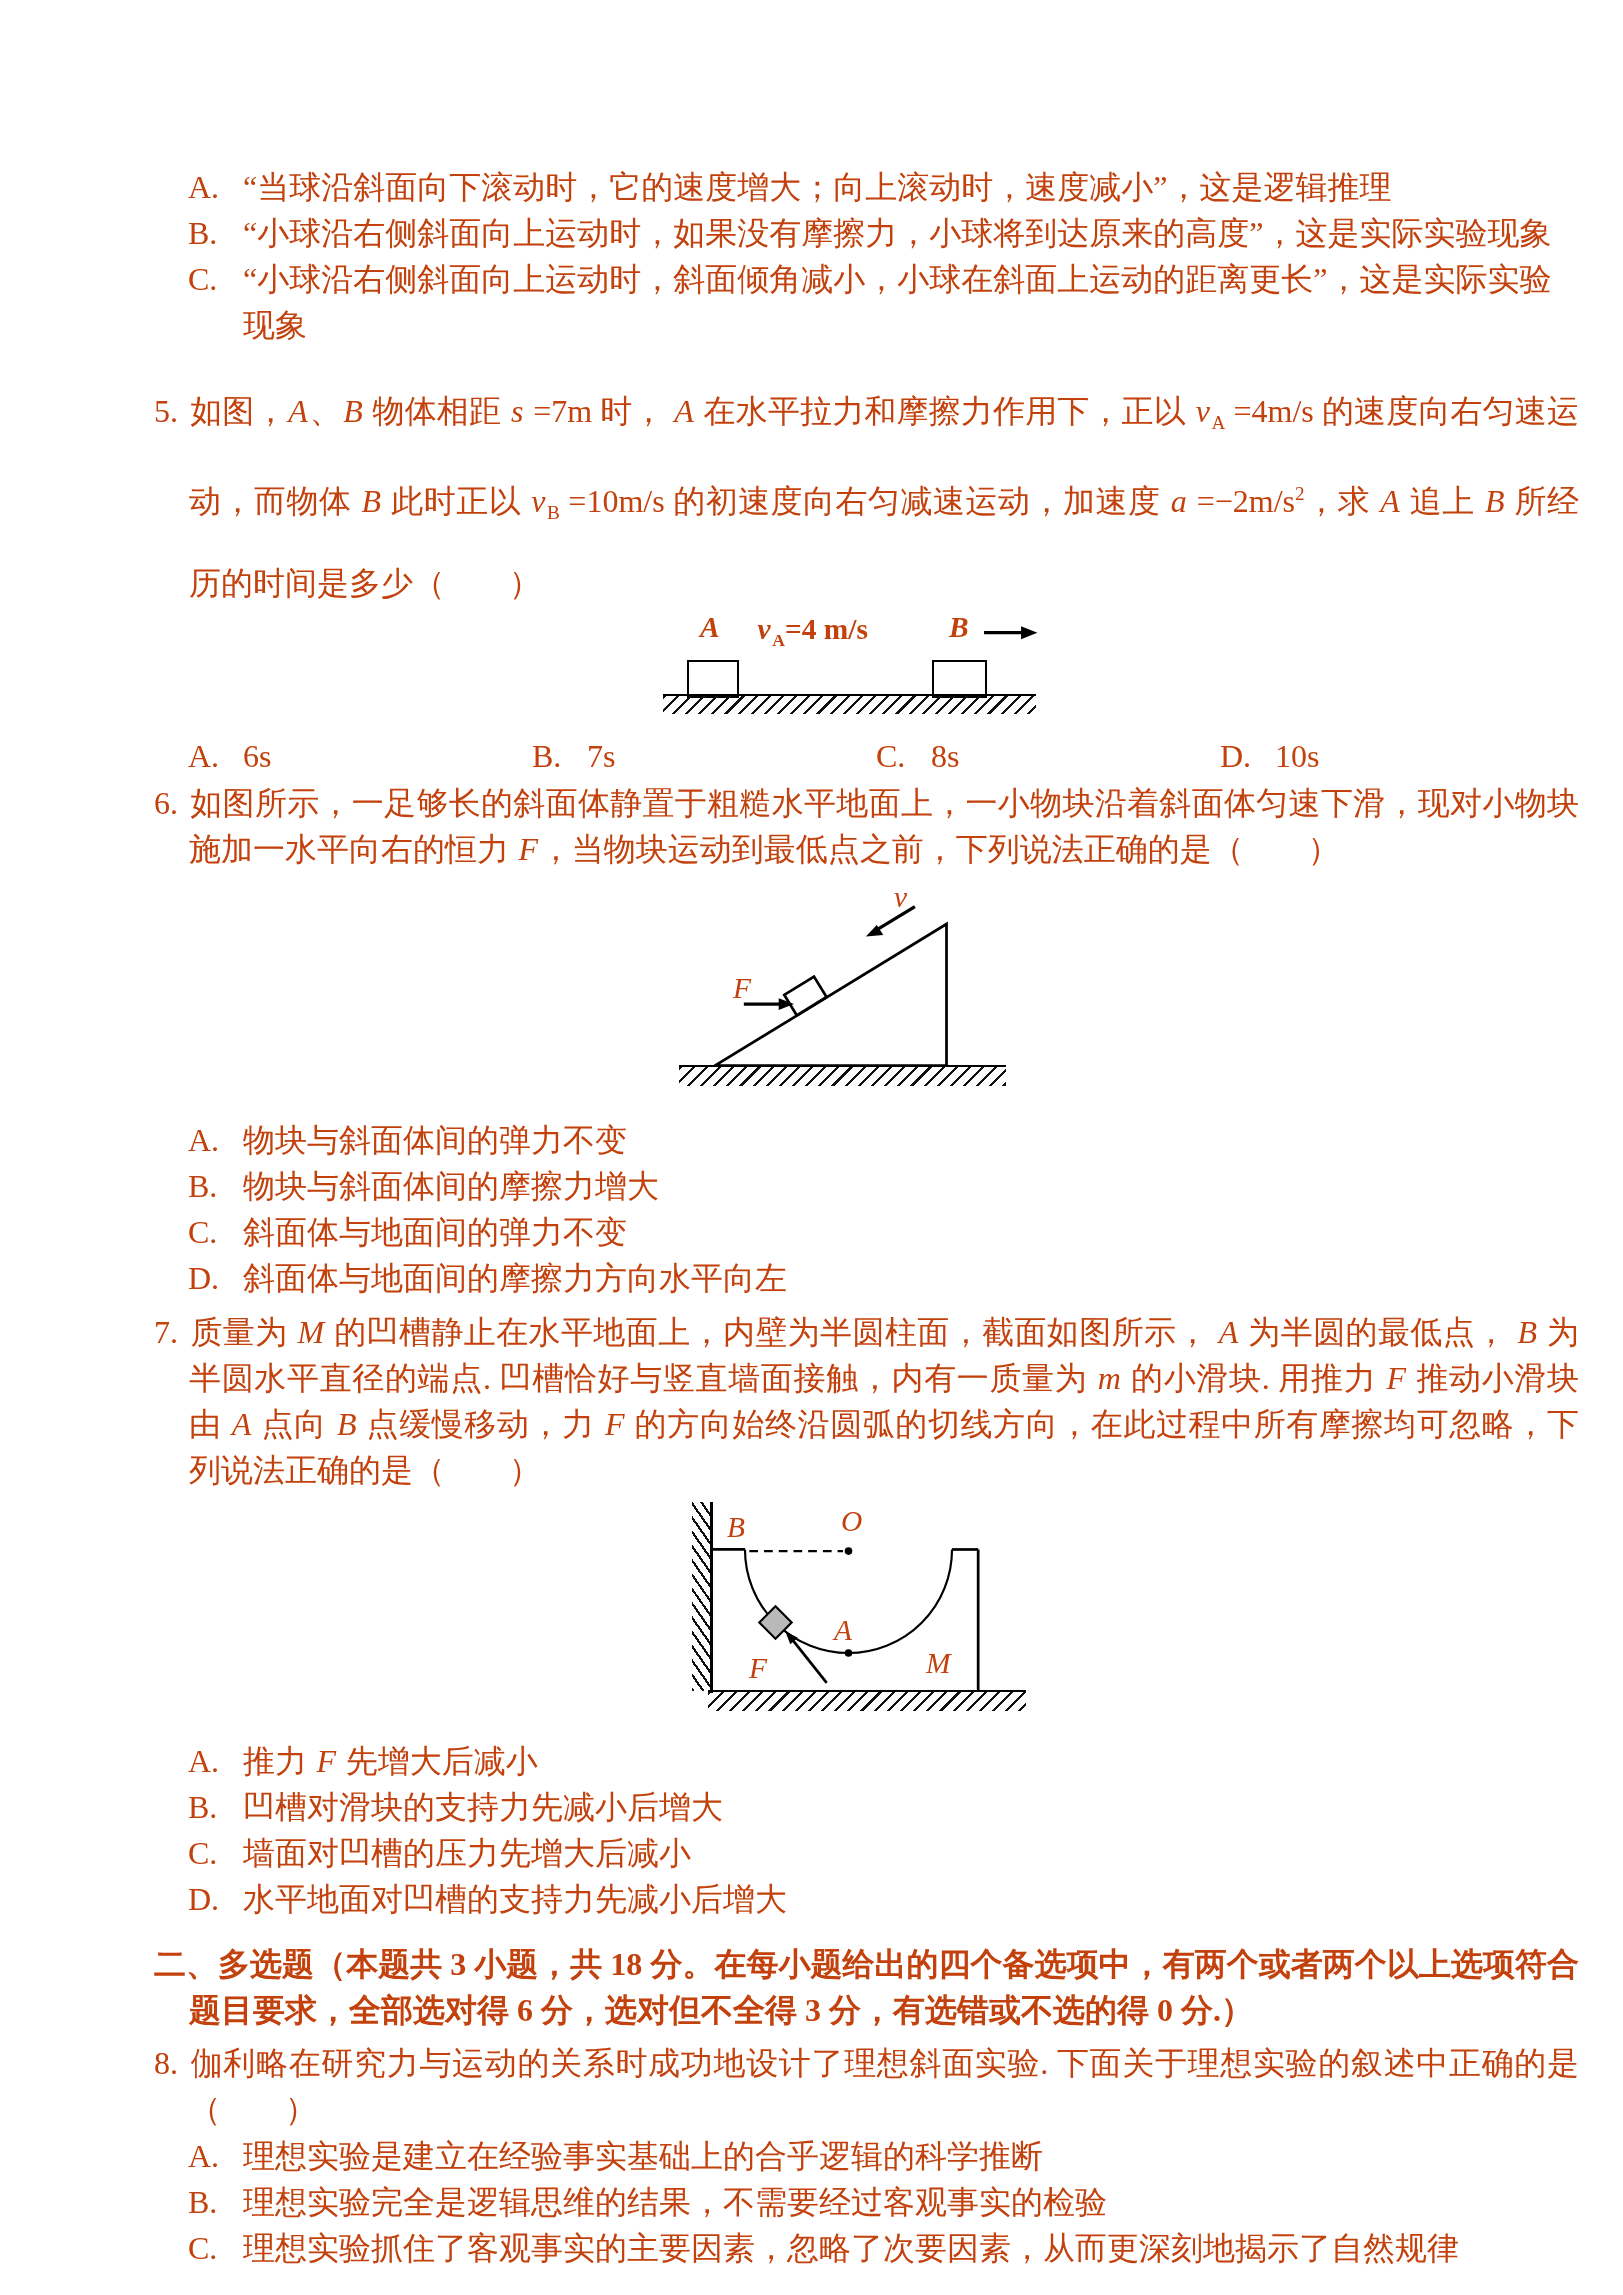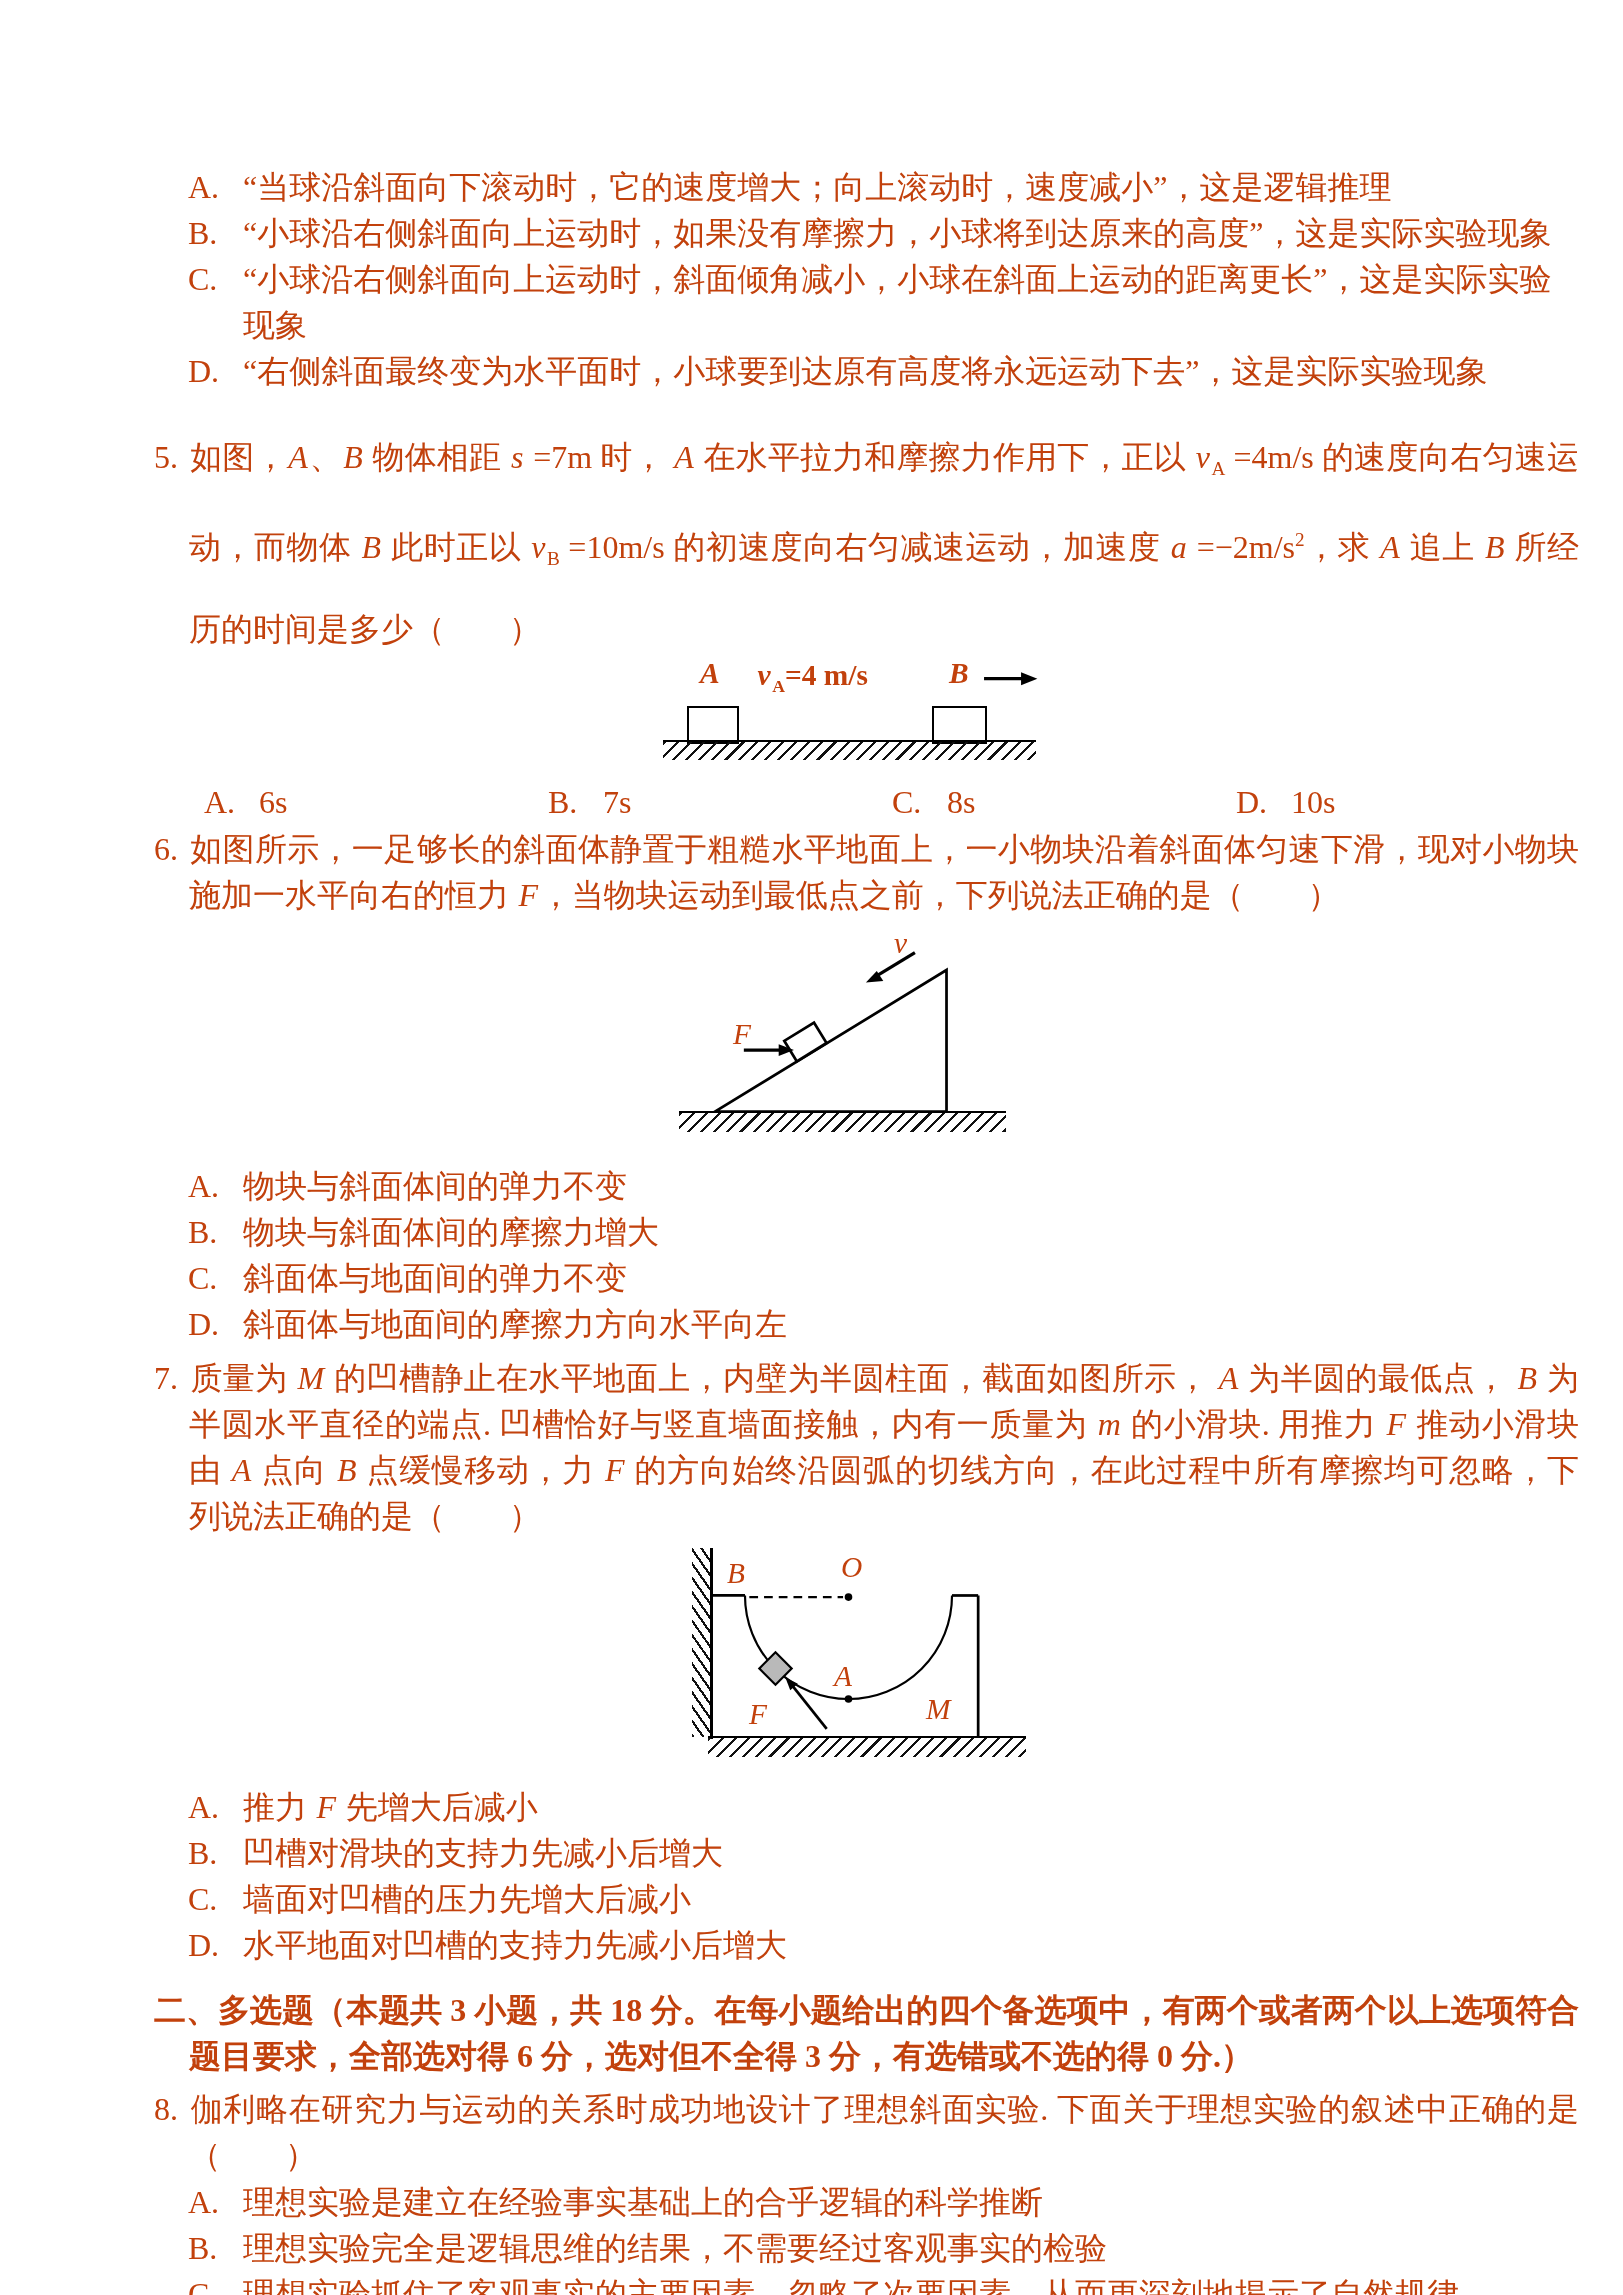--- a/index.html
+++ b/index.html
@@ -14,21 +14,21 @@
   .q-para{padding-left:35px;text-indent:-35px;line-height:46px;text-align:justify;}
   .q-num{margin-right:12px;}
   .q-num.wide{margin-right:0;}
   .lh-math{line-height:71px;}
   .bold{font-weight:bold;}
   
   .opt-block{line-height:46px;}
   .opt-line{padding-left:90px;text-indent:-55px;}
   .opt-label{display:inline-block;width:55px;text-indent:0;}
   
-  .opts-row{display:flex;padding-left:35px;line-height:46px;margin-top:4.4px;justify-content:flex-end;}
+  .opts-row{display:flex;padding-left:35px;line-height:46px;margin-top:4.4px;}
   .opts-row .cell{width:344px;}
   
   .figure{position:relative;}
   .fig5{width:382px;height:117px;margin:-8.7px 0 0 504px;}
   .fig6{width:360px;height:237px;margin:3.3px 0 0 510px;}
   .fig7{width:371px;height:237px;margin:2.2px 0 0 510px;}
   .figure svg{position:absolute;left:0;top:0;}
   .ground{position:absolute;border-top:2.7px solid #000;
           background:repeating-linear-gradient(135deg,#111 0 2.2px,transparent 2.2px 9.3px);}
   .fig5 .ground{left:5.5px;width:373px;top:82px;height:18.5px;}
@@ -53,21 +53,20 @@
 </head>
 <body>
 
 <div class="page">
   <div class="content">
 
     <section class="opt-block">
       <div class="opt-line"><span class="opt-label">A.</span><span>“当球沿斜面向下滚动时，它的速度增大；向上滚动时，速度减小”，这是逻辑推理</span></div>
       <div class="opt-line"><span class="opt-label">B.</span><span>“小球沿右侧斜面向上运动时，如果没有摩擦力，小球将到达原来的高度”，这是实际实验现象</span></div>
       <div class="opt-line"><span class="opt-label">C.</span><span>“小球沿右侧斜面向上运动时，斜面倾角减小，小球在斜面上运动的距离更长”，这是实际实验现象</span></div>
-      <div class="opt-line"><span class="opt-label">D.</span><span>“右侧斜面最终变为水平面时，小球要到达原有高度将永远运动下去”，这是实际实验现象</span></div>
     </section>
 
     <section>
       <p class="q-para lh-math mt52"><span class="q-num">5.</span><span>如图，<i>A</i>、<i>B</i> 物体相距 <i>s</i> =7m 时， <i>A</i> 在水平拉力和摩擦力作用下，正以 <i>v</i><sub>A</sub> =4m/s 的速度向右匀速运动，而物体 <i>B</i> 此时正以 <i>v</i><sub>B</sub> =10m/s 的初速度向右匀减速运动，加速度 <i>a</i> =−2m/s<sup>2</sup>，求 <i>A</i> 追上 <i>B</i> 所经历的时间是多少（　　）</span></p>
 
       <div class="figure fig5">
         <span class="fl b" style="left:43px;top:1.1px;">A</span>
         <span class="speed" style="left:99px;top:3.3px;"><i>v</i><sub>A</sub>=4 m/s</span>
         <span class="fl b" style="left:292px;top:1.1px;">B</span>
         <svg width="382" height="117" viewBox="0 0 700 215">

